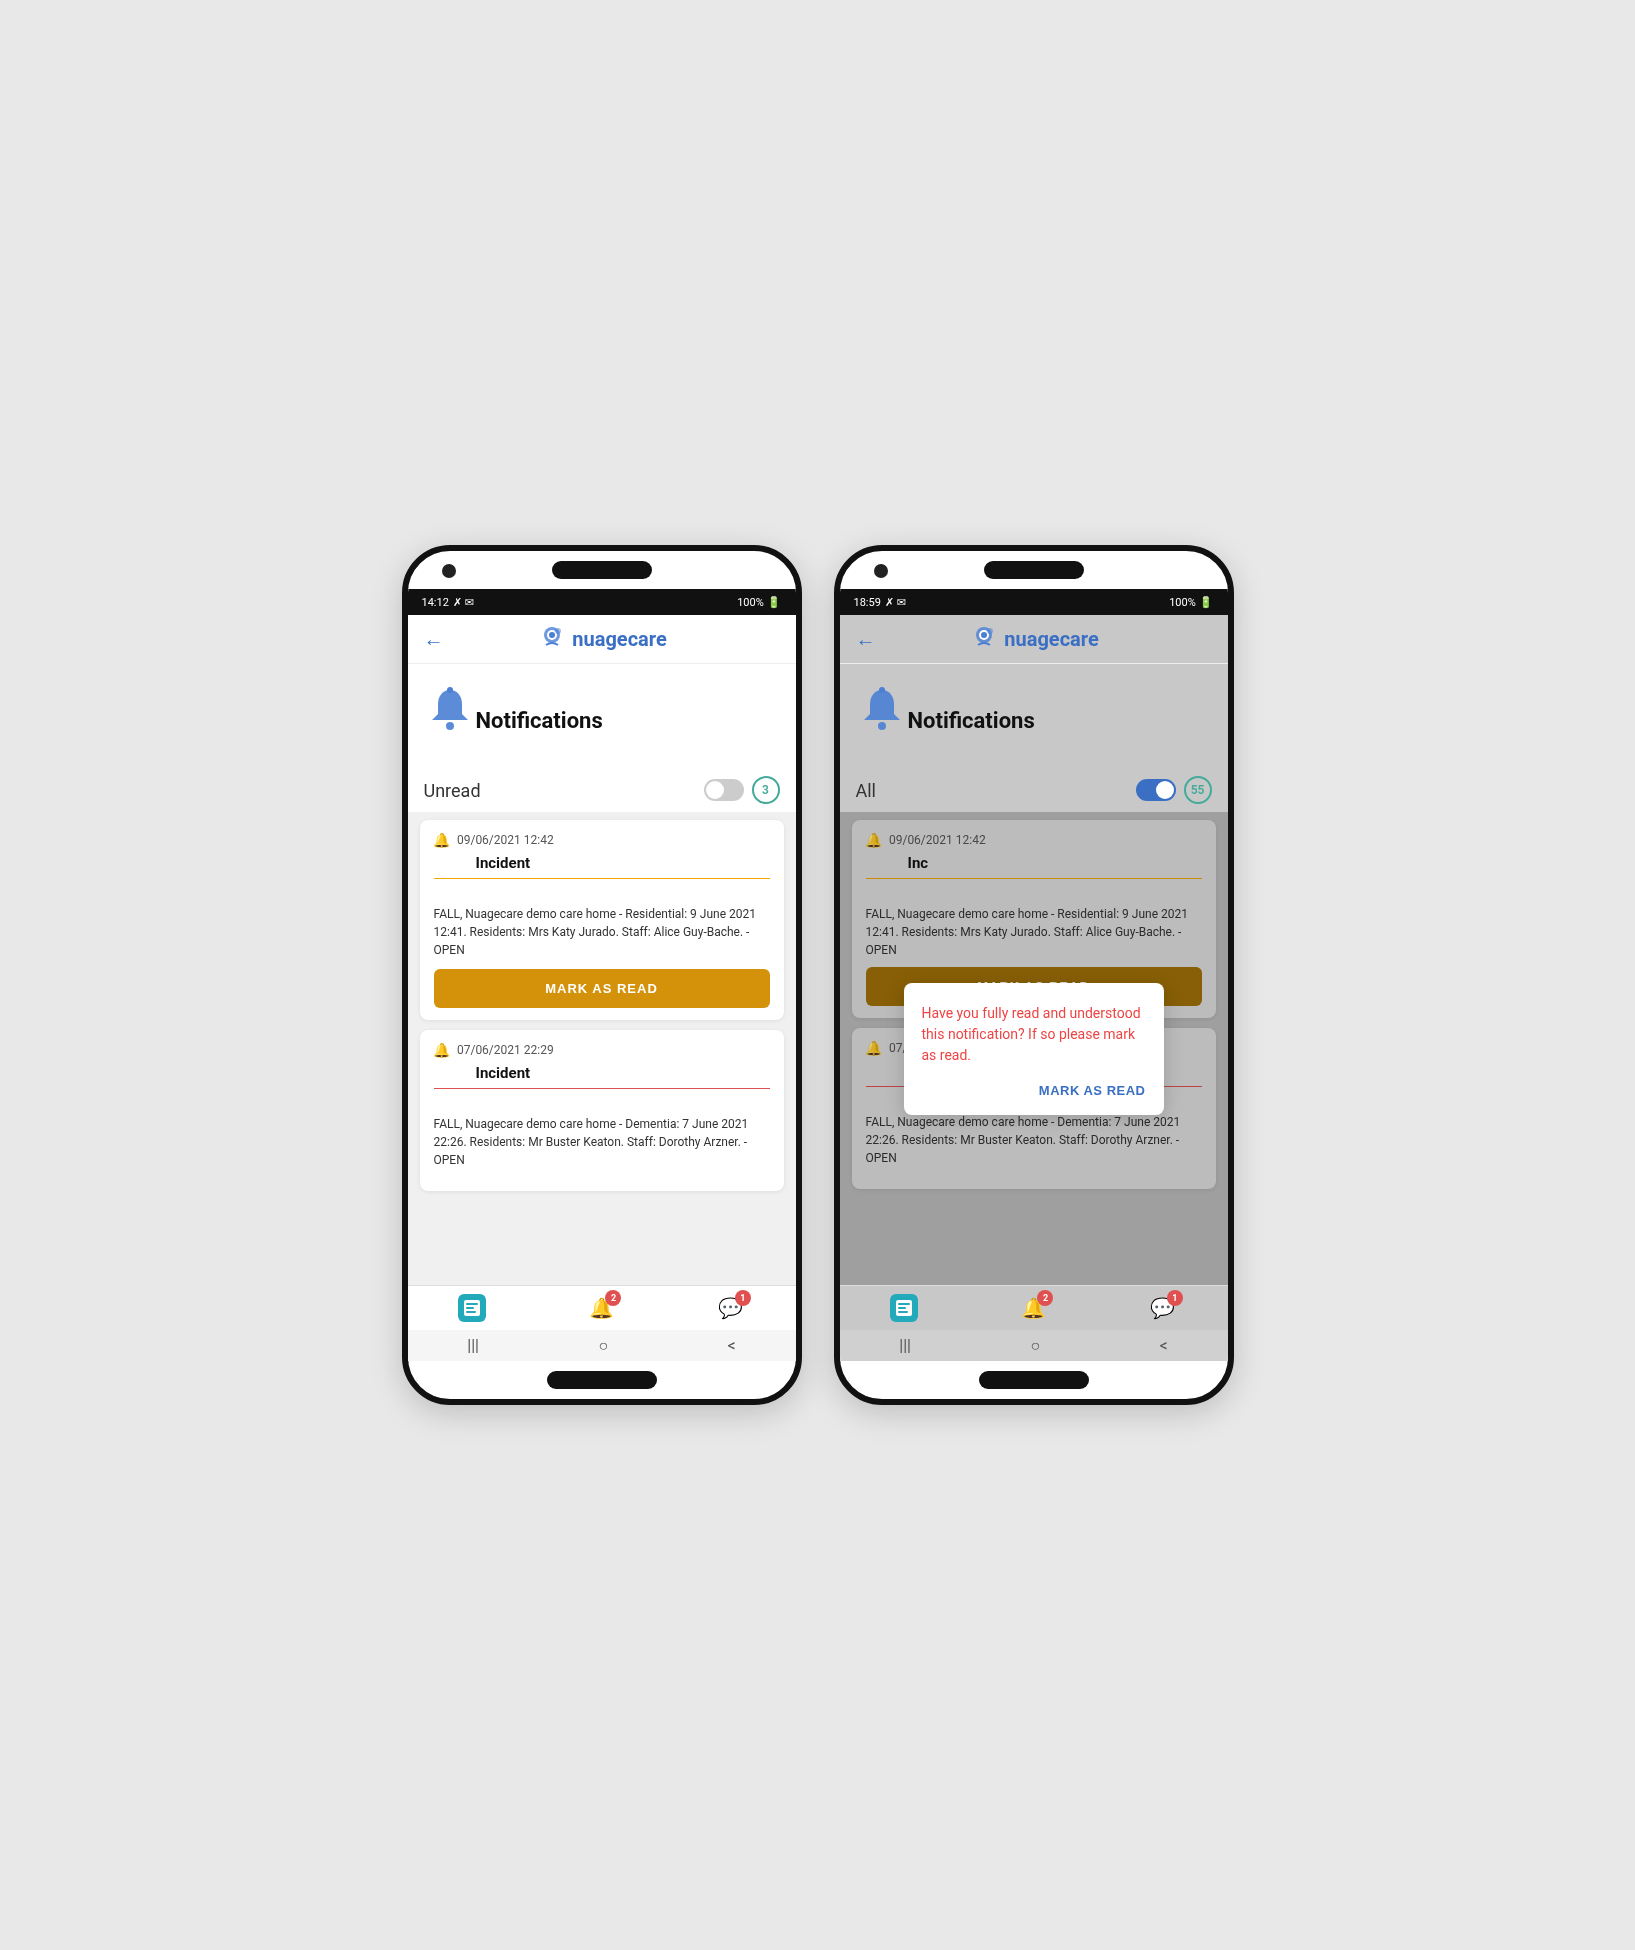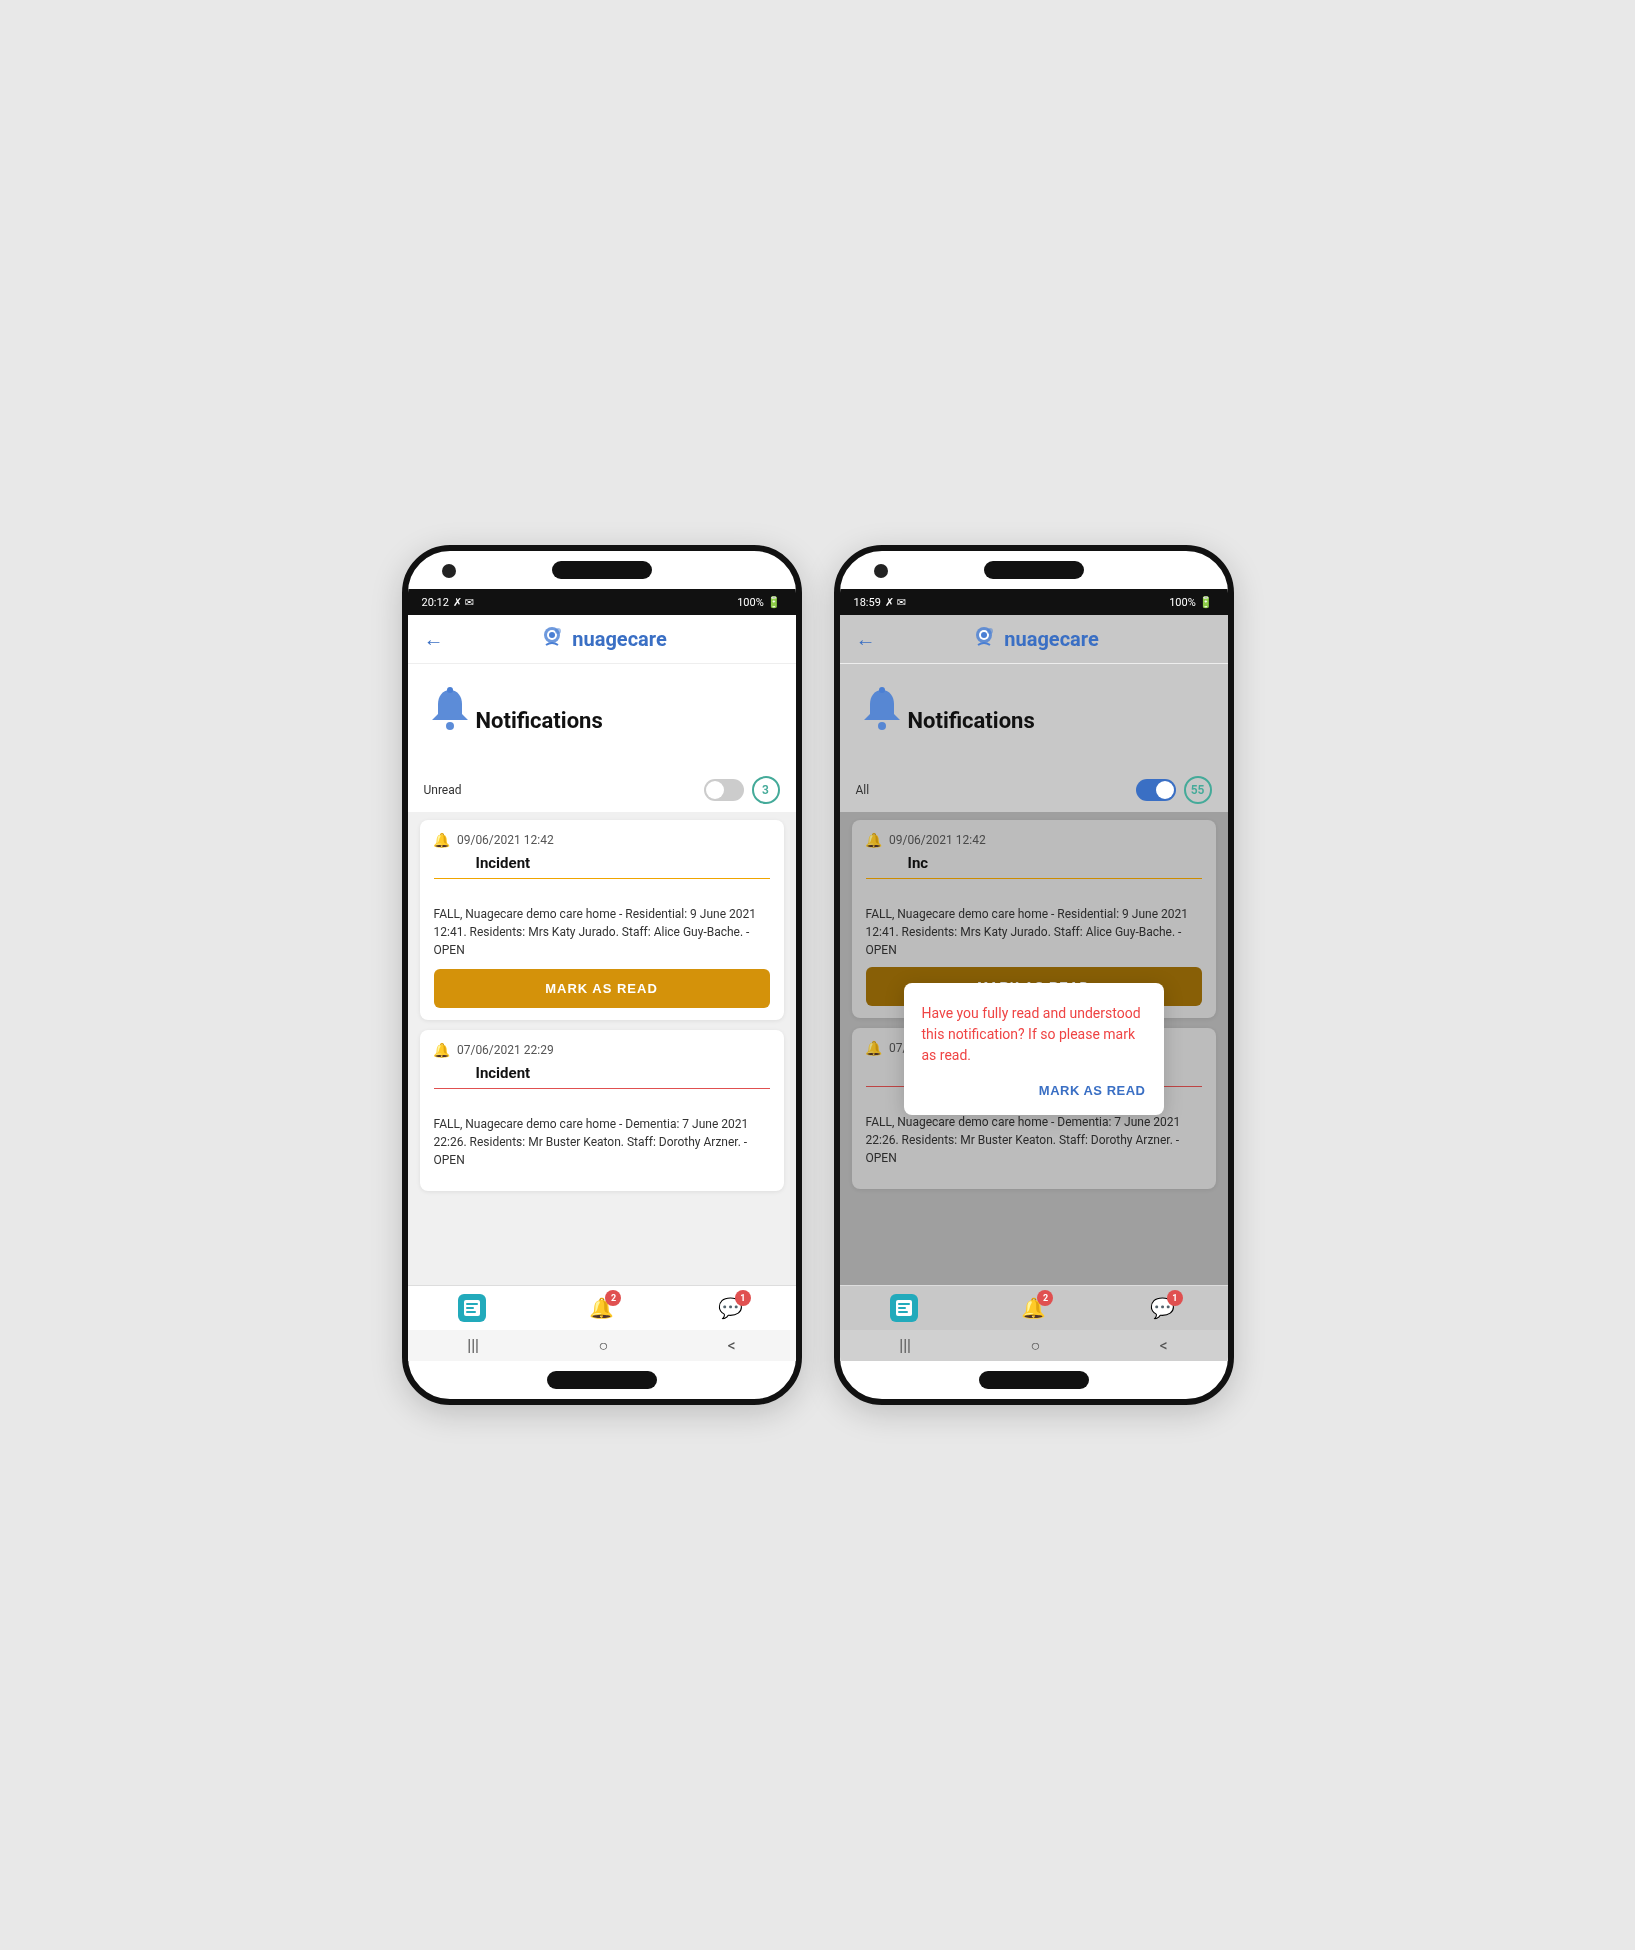--- a/index.html
+++ b/index.html
@@ -180,21 +180,21 @@
       background: #fff;
       flex-shrink: 0;
       gap: 8px;
     }
 
     .filter-row.dimmed {
       background: #c8c8c8;
     }
 
     .filter-label {
-      font-size: 12px;
+      font-size: 18px;
       color: #333;
       flex: 1;
     }
 
     .toggle {
       width: 40px;
       height: 22px;
       border-radius: 11px;
       background: #ccc;
       position: relative;
@@ -430,21 +430,21 @@
 
 <div class="phone-wrapper">
 
   <div class="phone">
     <div class="phone-camera"></div>
     <div class="phone-bottom-bar"></div>
     <div class="phone-screen">
 
       <div class="status-bar">
         <div class="status-left">
-          <span>20:12</span>
+          <span>14:12</span>
           <span>✗ ✉</span>
         </div>
         <div class="status-right">
           <span>100%</span>
           <span>🔋</span>
         </div>
       </div>
 
       <div class="app-header">
         <span class="back-arrow">←</span>

